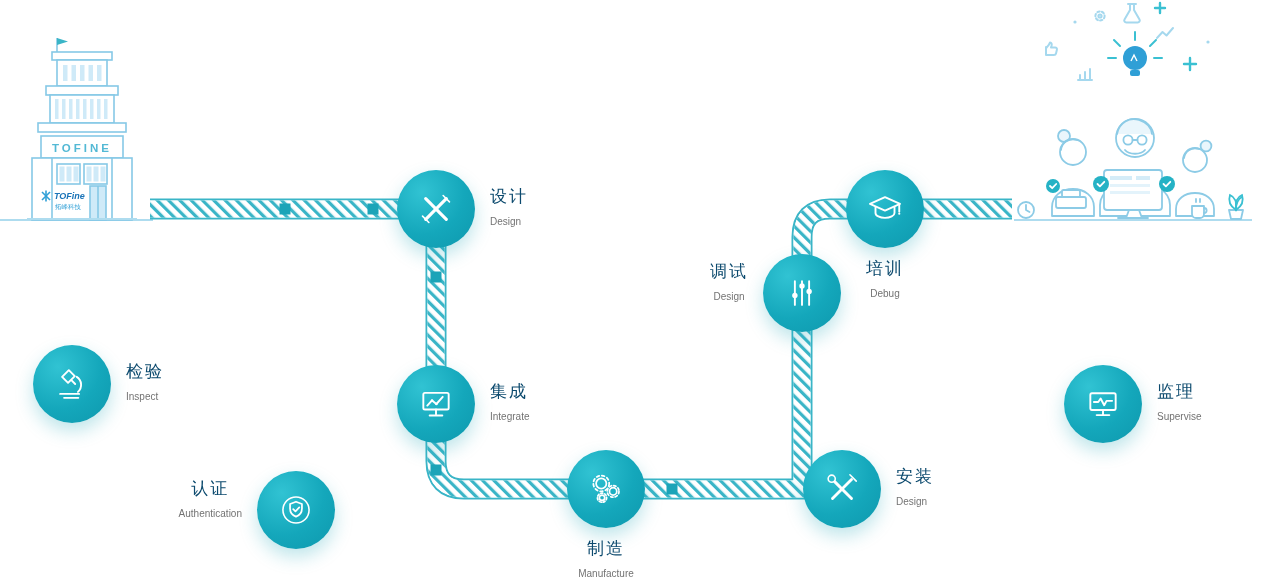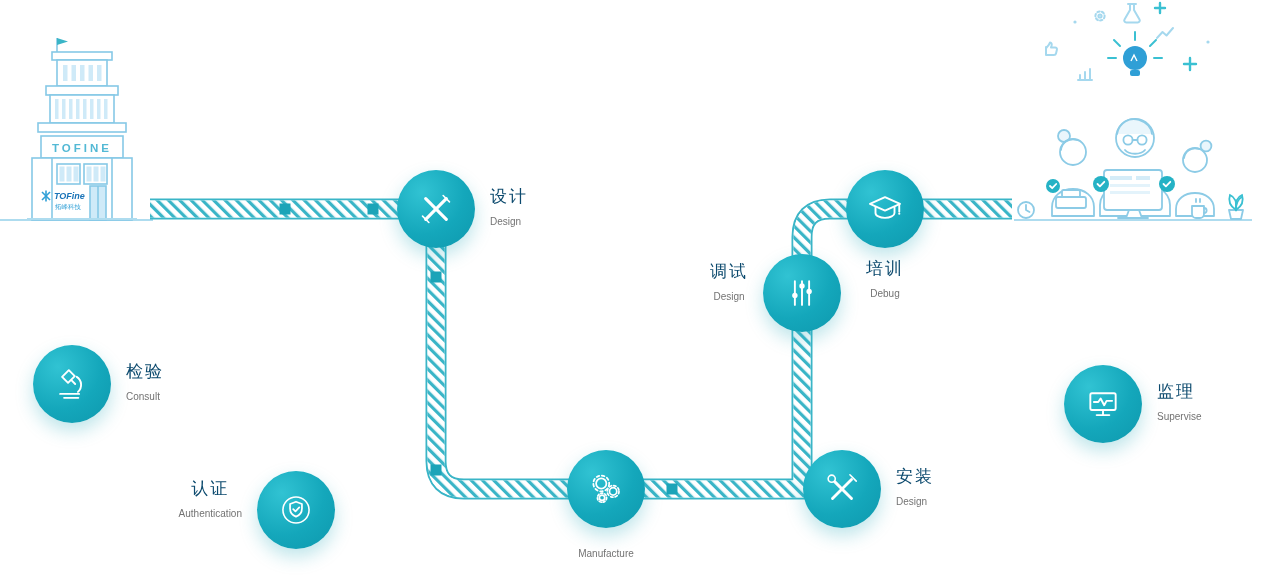--- a/index.html
+++ b/index.html
@@ -208,33 +208,50 @@
         <path d="M33 7l8 8" stroke-width="2"></path>
         <path d="M7 33l8 8" stroke-width="2"></path>
       </svg>
     </div>
     <div class="label right">
       <div class="zh">设计</div>
       <div class="en">Design</div>
     </div>
   </div>
 
+  <div class="node n-integrate">
+    <div class="circle">
+      <svg class="ic" viewBox="0 0 48 48" fill="none" stroke="#ffffff" stroke-width="2.4" stroke-linecap="round" stroke-linejoin="round">
+        <rect x="8" y="10" width="32" height="21" rx="2"></rect>
+        <path d="M13 26l6-6.5 5.5 4.5 8-9"></path>
+        <circle cx="19" cy="19.5" r="1.6" fill="#ffffff" stroke="none"></circle>
+        <circle cx="24.5" cy="24" r="1.6" fill="#ffffff" stroke="none"></circle>
+        <path d="M24 31v6"></path>
+        <path d="M16 38.5h16"></path>
+      </svg>
+    </div>
+    <div class="label right">
+      <div class="zh">集成</div>
+      <div class="en">Integrate</div>
+    </div>
+  </div>
 
   <div class="node n-manufacture">
     <div class="circle">
       <svg class="ic" viewBox="0 0 48 48" fill="none" stroke="#ffffff" stroke-width="2.2" stroke-linecap="round">
         <circle cx="18" cy="17" r="6.5"></circle>
         <circle cx="18" cy="17" r="10" stroke-dasharray="3.4 3.4"></circle>
         <circle cx="33" cy="27" r="4.6"></circle>
         <circle cx="33" cy="27" r="7.4" stroke-dasharray="2.9 2.9"></circle>
         <circle cx="19" cy="35" r="3.4"></circle>
         <circle cx="19" cy="35" r="5.8" stroke-dasharray="2.5 2.5"></circle>
       </svg>
     </div>
     <div class="label below">
+      <div class="zh">制造</div>
       <div class="en">Manufacture</div>
     </div>
   </div>
 
   <div class="node n-install">
     <div class="circle">
       <svg class="ic" viewBox="0 0 48 48" fill="none" stroke="#ffffff" stroke-width="3.6" stroke-linecap="round" stroke-linejoin="round">
         <path d="M12 36 36 12"></path>
         <path d="M15 15l21 21"></path>
         <circle cx="11" cy="11" r="4.5" stroke-width="2"></circle>
@@ -282,21 +299,21 @@
       <svg class="ic" viewBox="0 0 48 48" fill="none" stroke="#ffffff" stroke-width="2.4" stroke-linecap="round" stroke-linejoin="round">
         <path d="M20 6.5 27.5 14l-8.5 8.5L11.5 15z"></path>
         <path d="M23.5 19.5l4.5 4.5"></path>
         <path d="M30 15a12 12 0 0 1 1.5 19"></path>
         <path d="M9 36.5h24"></path>
         <path d="M14 41.5h18"></path>
       </svg>
     </div>
     <div class="label right">
       <div class="zh">检验</div>
-      <div class="en">Consult</div>
+      <div class="en">Inspect</div>
     </div>
   </div>
 
   <div class="node n-auth">
     <div class="circle">
       <svg class="ic" viewBox="0 0 48 48" fill="none" stroke="#ffffff" stroke-width="2.2" stroke-linecap="round" stroke-linejoin="round">
         <circle cx="24" cy="24" r="16.5" stroke-width="2"></circle>
         <path d="M24 13.5l7.5 3v5.5c0 5-3 8.6-7.5 10.3-4.5-1.7-7.5-5.3-7.5-10.3v-5.5z"></path>
         <path d="M20.5 23l2.8 2.8 4.8-5"></path>
       </svg>

